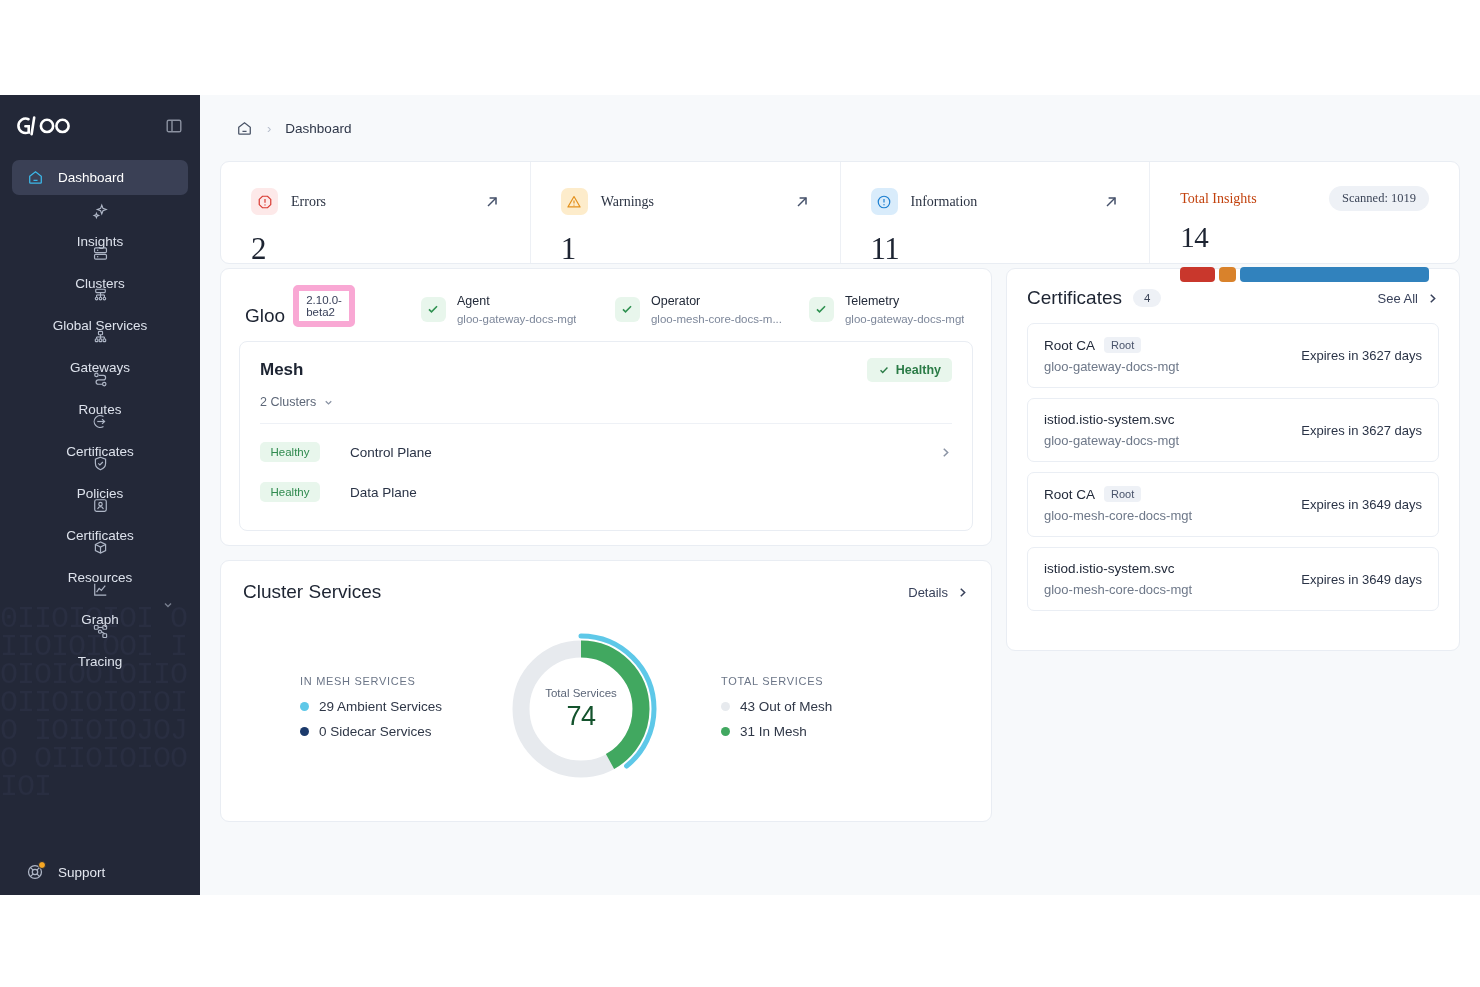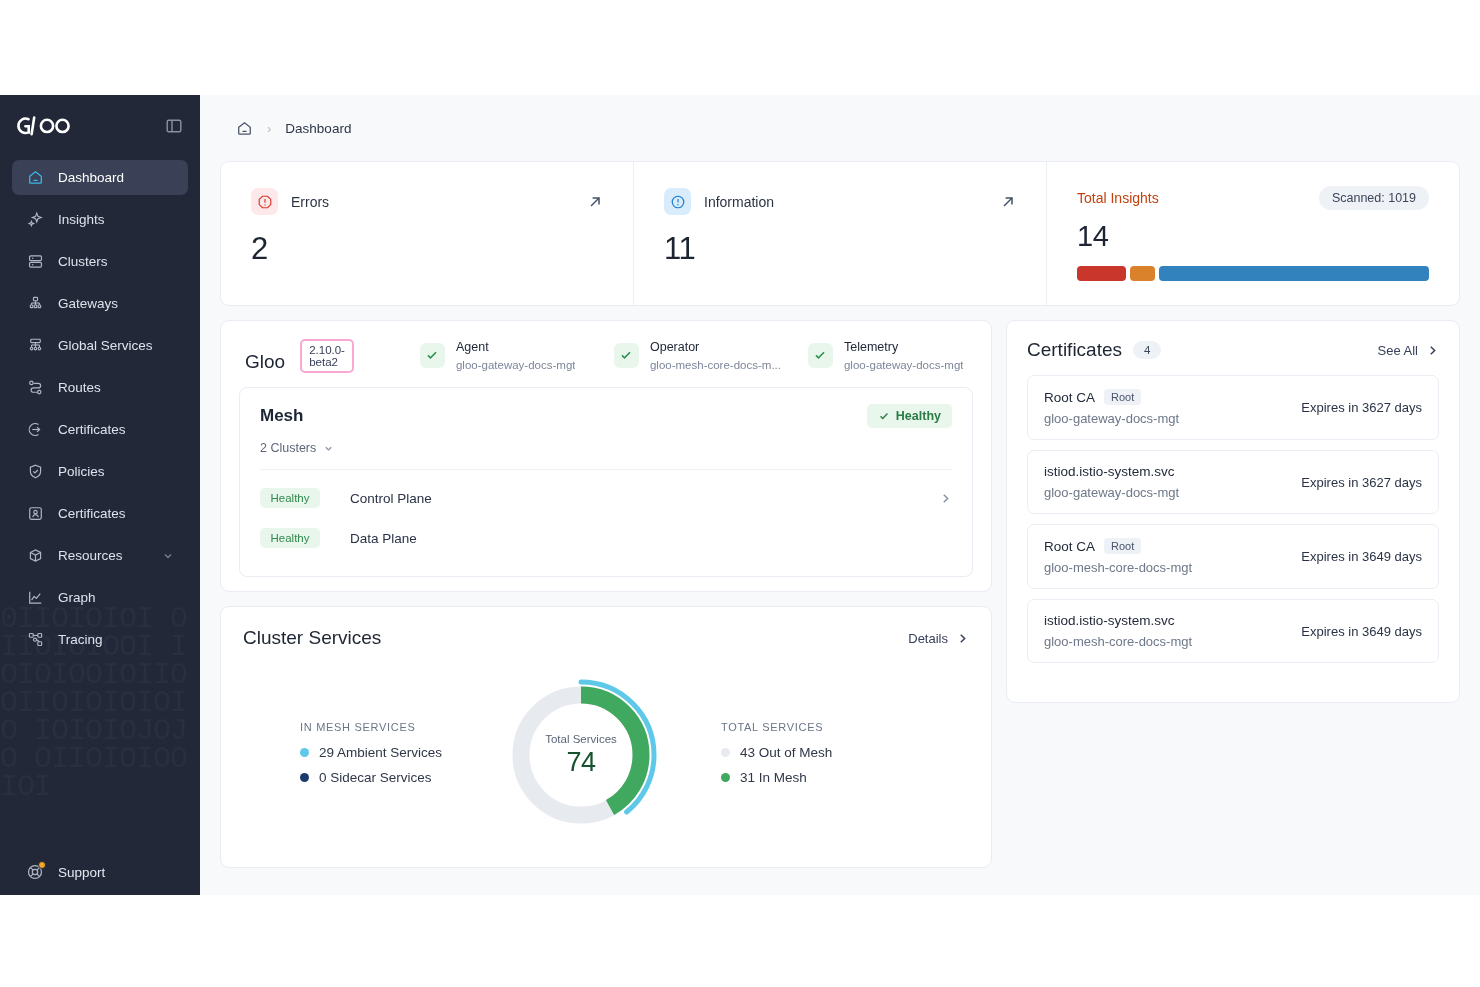--- a/index.html
+++ b/index.html
@@ -54,21 +54,21 @@
     gap: 14px;
     height: 35px;
     margin: 0 12px;
     padding: 0 14px;
     border-radius: 7px;
     color: #dde2ec;
     font-size: 13.5px;
     cursor: pointer;
     position: relative;
   }
-  .nav-item + .nav-item { margin-top: 7px; }
+  .nav-item + .nav-item { margin-top: 7px; flex-direction: column; }
   .nav-item.active { background: #3a4055; color: #ffffff; }
   .nav-item.active .nav-ico { color: #3cb7e8; }
   .nav-ico { width: 18px; height: 18px; display: flex; align-items: center; justify-content: center; color: #aeb6c6; flex: 0 0 18px; }
   .nav-ico svg { width: 17px; height: 17px; display: block; }
   .nav-label { white-space: nowrap; }
   .chev-right { margin-left: auto; opacity: .6; display:flex; }
 
   .support-row {
     position: absolute; left: 0; bottom: 0;
     width: 200px; height: 46px;
@@ -100,21 +100,21 @@
 
   .content { padding: 0 20px 0 20px; }
 
   .card {
     background: #ffffff;
     border: 1px solid #e9edf3;
     border-radius: 9px;
   }
 
   
-  .stats-card { display: flex; height: 145px; margin-bottom: 14px; }
+  .stats-card { display: flex; height: 103px; margin-bottom: 4px; font-family: Liberation Serif, serif; }
   .stat {
     flex: 1; padding: 26px 30px 0 30px;
     position: relative;
   }
   .stat + .stat { border-left: 1px solid #edf0f5; }
   .stat-head { display: flex; align-items: center; gap: 13px; }
   .stat-badge {
     width: 27px; height: 27px; border-radius: 7px;
     display: flex; align-items: center; justify-content: center;
     flex: 0 0 27px;
@@ -143,22 +143,22 @@
   
   .mid-row { display: flex; gap: 14px; }
   .left-col { width: 772px; flex: 0 0 772px; }
   .right-col { flex: 1; }
 
   
   .gloo-card { padding: 16px 14px 14px 14px; margin-bottom: 14px; }
   .gloo-head { display: flex; align-items: flex-end; padding: 0 4px 0 10px; }
   .gloo-name { font-size: 19px; color: #1d2432; }
   .gloo-ver {
-    margin-left: 15px;
-    border: 2px solid #f9a8d4; border-radius: 5px;
+    margin-left: 8px;
+    border: 6px solid #f9a8d4; border-radius: 5px;
     font-size: 11.5px; color: #39415a;
     padding: 3px 7px;
   }
   .comp-list { display: flex; margin-left: 66px; gap: 0; flex: 1; }
   .comp { display: flex; align-items: center; gap: 11px; width: 194px; }
   .comp-chk {
     width: 25px; height: 25px; border-radius: 6px;
     background: #e8f6ec; color: #2e9150;
     display: flex; align-items: center; justify-content: center;
     flex: 0 0 25px;
@@ -309,49 +309,49 @@
               <line x1="5.8" y1="6.2" x2="7.4" y2="6.2"></line>
               <line x1="5.8" y1="13.8" x2="7.4" y2="13.8"></line>
             </svg>
         </span>
         <span class="nav-label">Clusters</span>
       </div>
 
       <div class="nav-item">
         <span class="nav-ico">
           <svg viewBox="0 0 20 20" fill="none" stroke="currentColor" stroke-width="1.35">
+              <rect x="4.4" y="2.6" width="11.2" height="4" rx="1"></rect>
+              <line x1="10" y1="6.6" x2="10" y2="9.4"></line>
+              <line x1="5.4" y1="9.4" x2="14.6" y2="9.4"></line>
+              <line x1="5.4" y1="9.4" x2="5.4" y2="12"></line>
+              <line x1="10" y1="9.4" x2="10" y2="12"></line>
+              <line x1="14.6" y1="9.4" x2="14.6" y2="12"></line>
+              <circle cx="5.4" cy="13.6" r="1.5"></circle>
+              <circle cx="10" cy="13.6" r="1.5"></circle>
+              <circle cx="14.6" cy="13.6" r="1.5"></circle>
+            </svg>
+        </span>
+        <span class="nav-label">Global Services</span>
+      </div>
+
+      <div class="nav-item">
+        <span class="nav-ico">
+          <svg viewBox="0 0 20 20" fill="none" stroke="currentColor" stroke-width="1.35">
               <rect x="7.6" y="2.8" width="4.8" height="4" rx=".9"></rect>
               <line x1="10" y1="6.8" x2="10" y2="9.4"></line>
               <line x1="5.4" y1="9.4" x2="14.6" y2="9.4"></line>
               <line x1="5.4" y1="9.4" x2="5.4" y2="11.6"></line>
               <line x1="10" y1="9.4" x2="10" y2="11.6"></line>
               <line x1="14.6" y1="9.4" x2="14.6" y2="11.6"></line>
               <rect x="3.9" y="11.8" width="3" height="3" rx=".7"></rect>
               <rect x="8.5" y="11.8" width="3" height="3" rx=".7"></rect>
               <rect x="13.1" y="11.8" width="3" height="3" rx=".7"></rect>
             </svg>
         </span>
         <span class="nav-label">Gateways</span>
-      </div>
-
-      <div class="nav-item">
-        <span class="nav-ico">
-          <svg viewBox="0 0 20 20" fill="none" stroke="currentColor" stroke-width="1.35">
-              <rect x="4.4" y="2.6" width="11.2" height="4" rx="1"></rect>
-              <line x1="10" y1="6.6" x2="10" y2="9.4"></line>
-              <line x1="5.4" y1="9.4" x2="14.6" y2="9.4"></line>
-              <line x1="5.4" y1="9.4" x2="5.4" y2="12"></line>
-              <line x1="10" y1="9.4" x2="10" y2="12"></line>
-              <line x1="14.6" y1="9.4" x2="14.6" y2="12"></line>
-              <circle cx="5.4" cy="13.6" r="1.5"></circle>
-              <circle cx="10" cy="13.6" r="1.5"></circle>
-              <circle cx="14.6" cy="13.6" r="1.5"></circle>
-            </svg>
-        </span>
-        <span class="nav-label">Global Services</span>
       </div>
 
       <div class="nav-item">
         <span class="nav-ico">
           <svg viewBox="0 0 20 20" fill="none" stroke="currentColor" stroke-width="1.4">
               <circle cx="5.2" cy="4.6" r="2"></circle>
               <path d="M8 5.2h5.4a2.6 2.6 0 0 1 0 5.2H7.4a2.6 2.6 0 0 0 0 5.2h4.6"></path>
               <circle cx="14.4" cy="15.4" r="2"></circle>
             </svg>
         </span>
@@ -477,20 +477,39 @@
             <span class="arrow-ico">
               <svg width="16" height="16" viewBox="0 0 16 16" fill="none" stroke="currentColor" stroke-width="1.5">
                   <line x1="4" y1="12" x2="12" y2="4"></line>
                   <polyline points="5.6,4 12,4 12,10.4"></polyline>
                 </svg>
             </span>
           </div>
           <div class="stat-value">2</div>
         </div>
 
+        <div class="stat">
+          <div class="stat-head">
+            <span class="stat-badge b-warn">
+              <svg viewBox="0 0 20 20" fill="none" stroke="currentColor" stroke-width="1.5">
+                  <path d="M10 3.2 17.6 16.2H2.4Z" stroke-linejoin="round"></path>
+                  <line x1="10" y1="8" x2="10" y2="11.8"></line>
+                  <circle cx="10" cy="13.9" r=".8" fill="currentColor" stroke="none"></circle>
+                </svg>
+            </span>
+            <span class="stat-title">Warnings</span>
+            <span class="arrow-ico">
+              <svg width="16" height="16" viewBox="0 0 16 16" fill="none" stroke="currentColor" stroke-width="1.5">
+                  <line x1="4" y1="12" x2="12" y2="4"></line>
+                  <polyline points="5.6,4 12,4 12,10.4"></polyline>
+                </svg>
+            </span>
+          </div>
+          <div class="stat-value">1</div>
+        </div>
 
         <div class="stat">
           <div class="stat-head">
             <span class="stat-badge b-info">
               <svg viewBox="0 0 20 20" fill="none" stroke="currentColor" stroke-width="1.5">
                   <circle cx="10" cy="10" r="7.2"></circle>
                   <line x1="10" y1="6.2" x2="10" y2="10.6"></line>
                   <circle cx="10" cy="13.4" r=".85" fill="currentColor" stroke="none"></circle>
                 </svg>
             </span>

